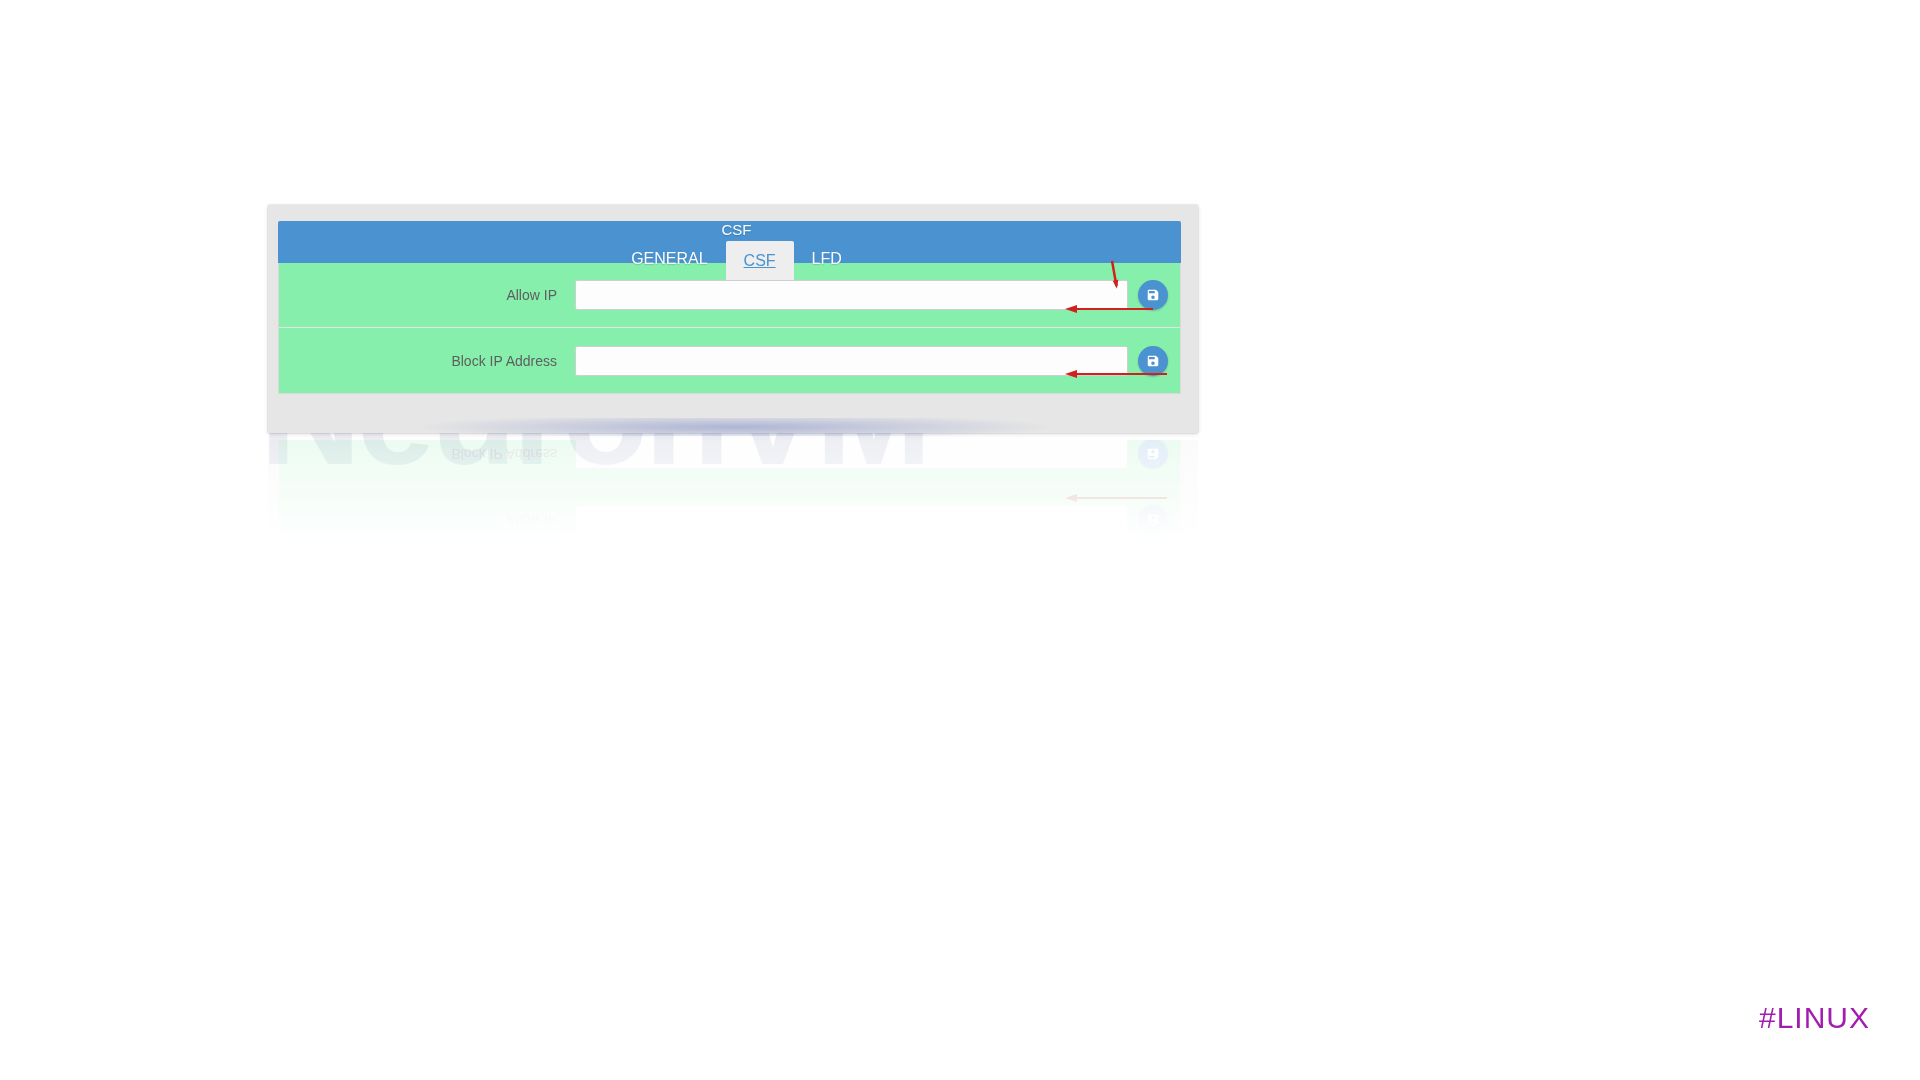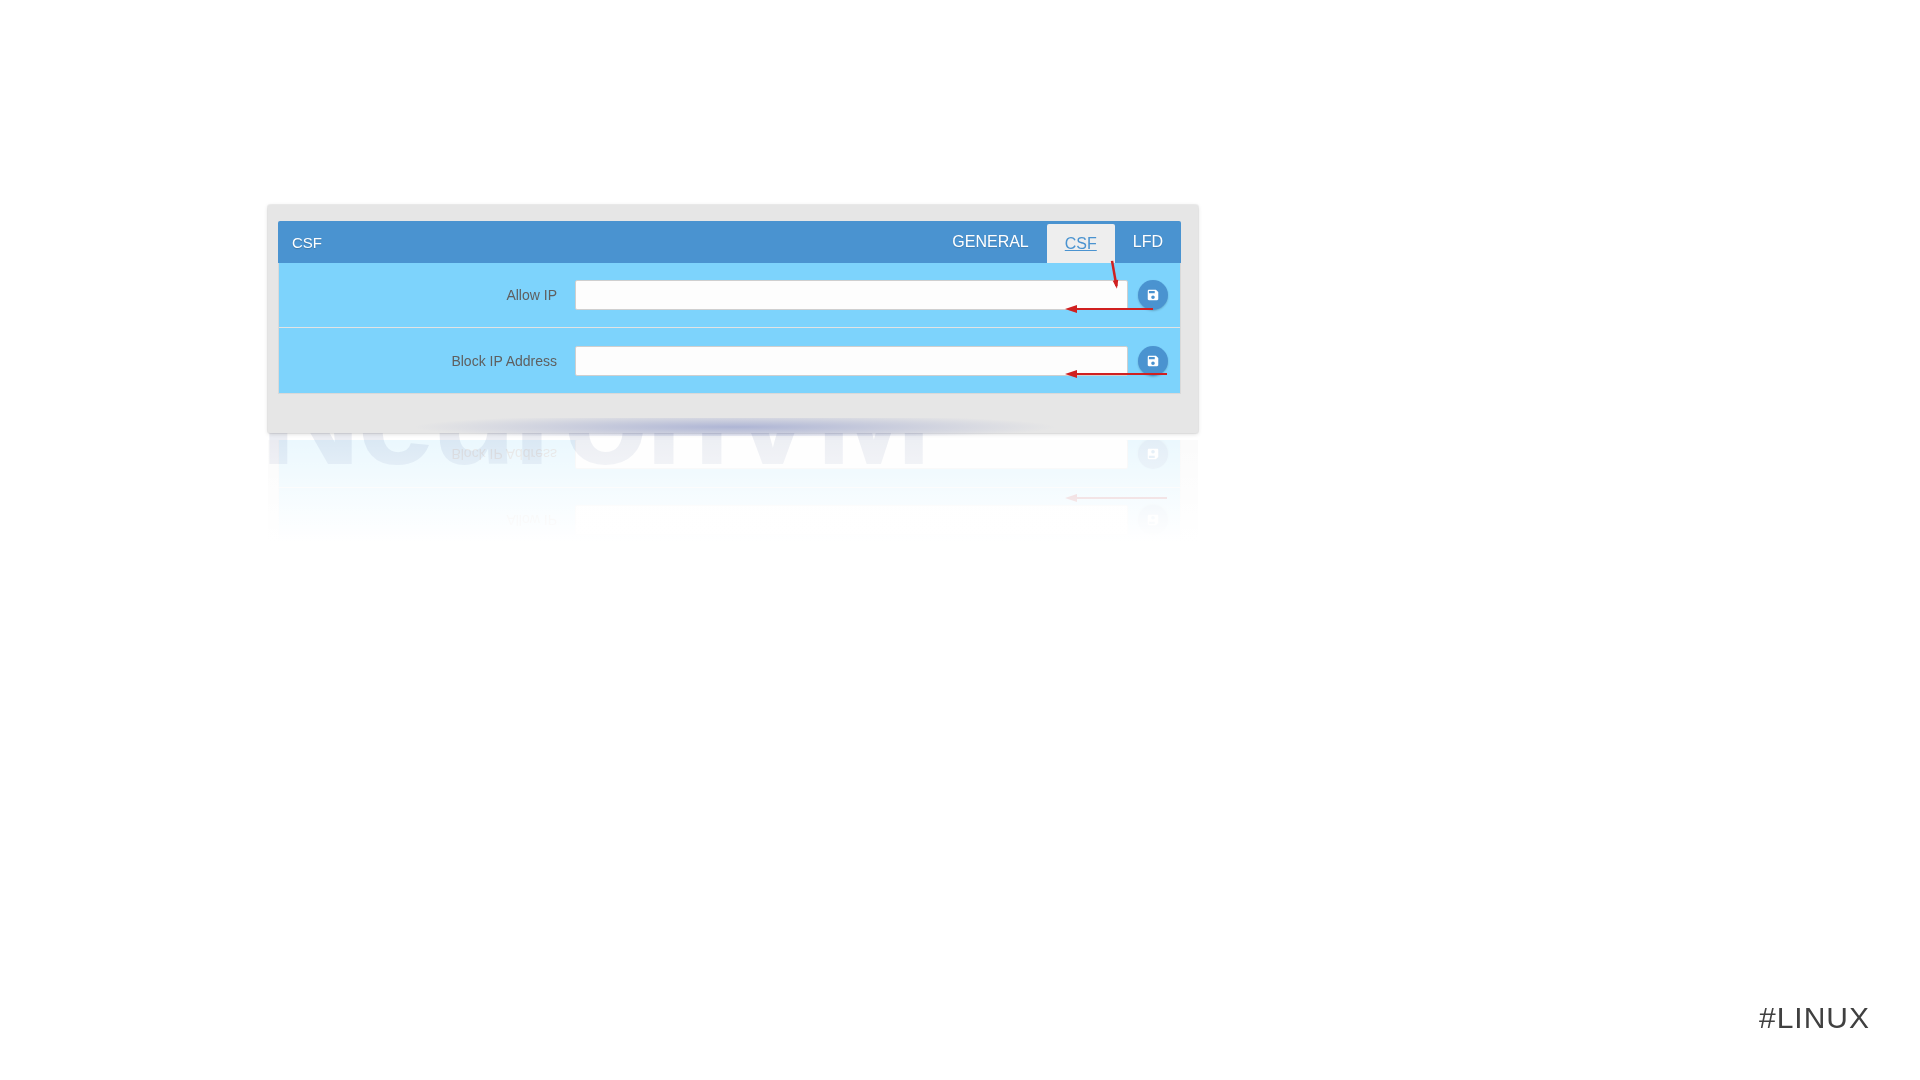--- a/index.html
+++ b/index.html
@@ -28,20 +28,21 @@
       width: 903px;
     }
     .panel-header {
       height: 42px;
       background: #4a93d0;
       display: flex;
       align-items: center;
       justify-content: space-between;
       padding-left: 14px;
       border-radius: 2px 2px 0 0;
+      flex-direction: column;
     }
     .panel-title {
       color: #ffffff;
       font-size: 15px;
       font-weight: 400;
       text-shadow: 0 1px 1px rgba(0,0,0,0.2);
     }
     .tabs {
       display: flex;
       height: 42px;
@@ -60,21 +61,21 @@
     .tab.active {
       background: #eeeeee;
       color: #4a93d0;
       text-decoration: underline;
       text-shadow: none;
       margin-top: 3px;
       border-radius: 2px 2px 0 0;
       height: 39px;
     }
     .panel-body {
-      background: #7dd3fc;
+      background: #86efac;
       border: 1px solid #d9d9d9;
       border-top: none;
     }
     .form-row {
       display: flex;
       align-items: center;
       height: 65px;
       border-bottom: 1px solid #e3e3e3;
       padding-right: 12px;
     }
@@ -196,21 +197,21 @@
       left: 1065px;
       top: 493px;
       opacity: 0.25;
     }
 
     
     .hashtag {
       position: absolute;
       right: 50px;
       bottom: 45px;
-      color: #404040;
+      color: #a21caf;
       font-size: 30px;
       font-weight: 500;
       letter-spacing: 1px;
     }
   </style>
 </head>
 <body>
 
 <div class="watermark">NeuronVM</div>
 

